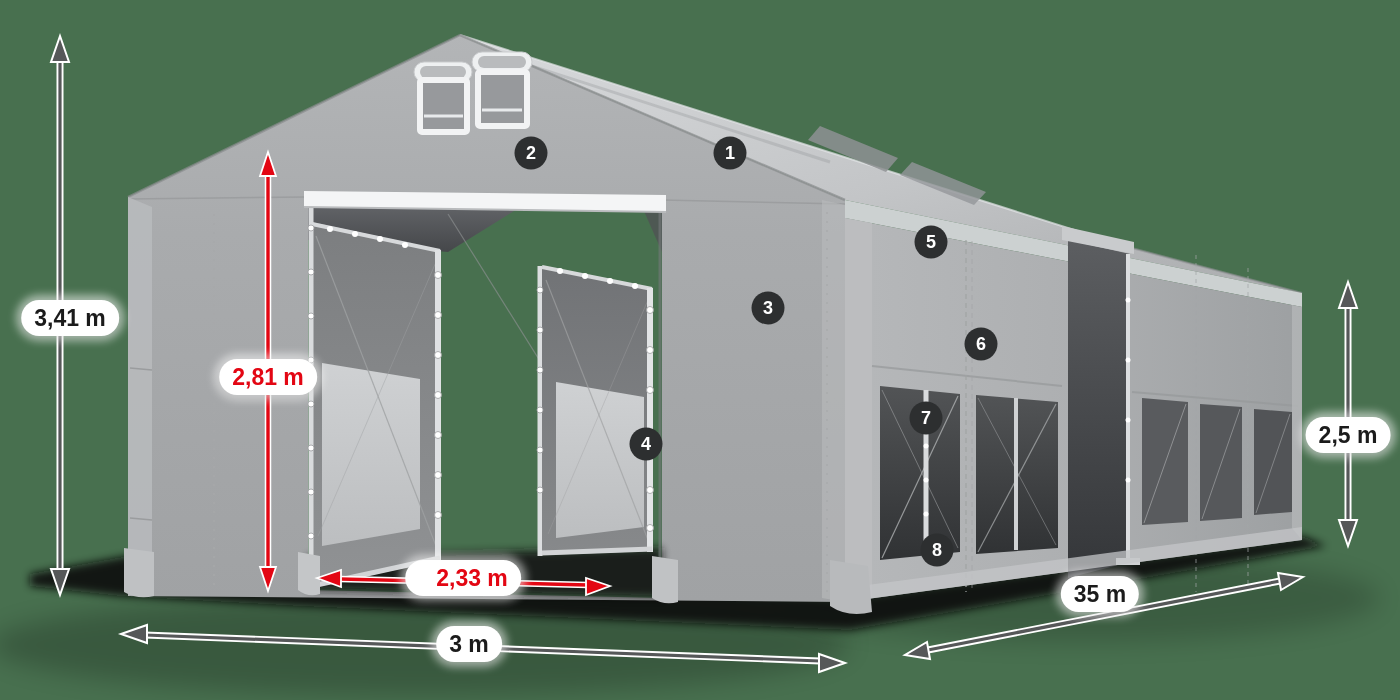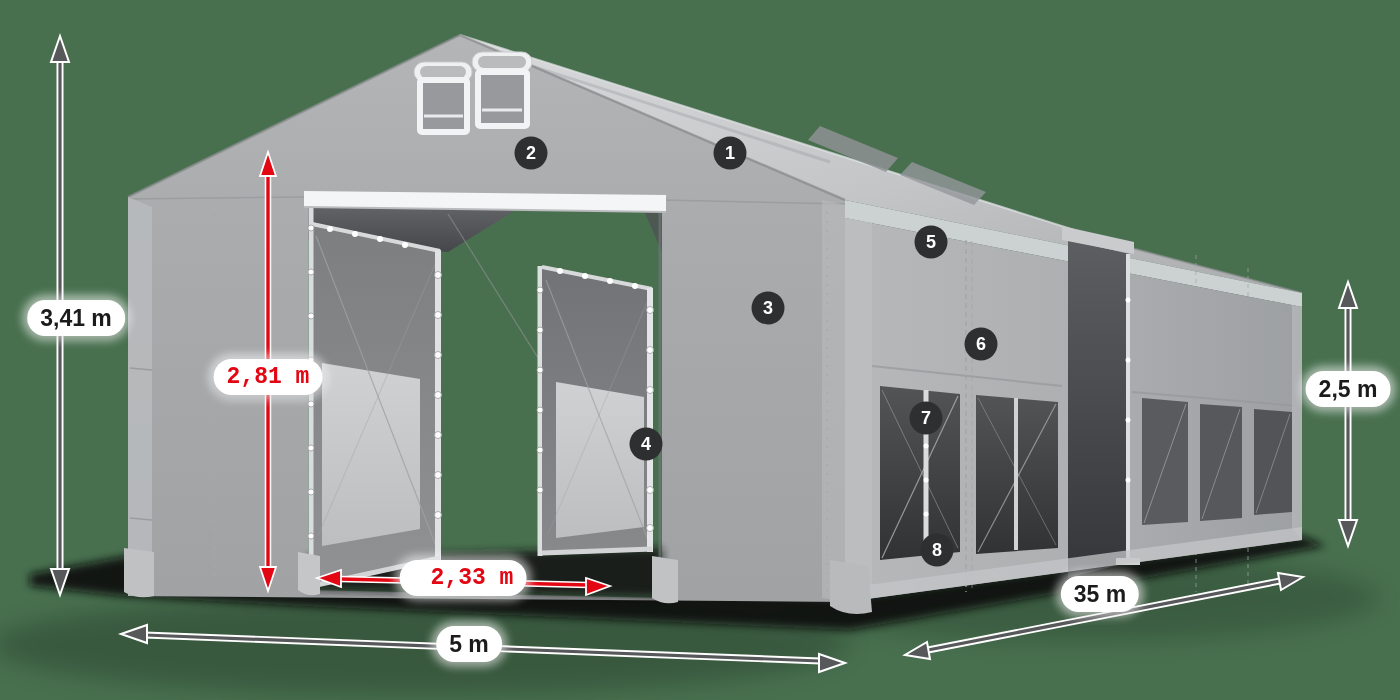--- a/index.html
+++ b/index.html
@@ -3,21 +3,21 @@
 <meta charset="utf-8">
 <style>
   html,body{margin:0;padding:0;background:#48704f;}
   .stage{position:relative;width:1400px;height:700px;background:#48704f;overflow:hidden;
          font-family:"Liberation Sans",sans-serif;}
   .stage svg{position:absolute;left:0;top:0;}
   .pill{position:absolute;transform:translate(-50%,-50%);background:#ffffff;border-radius:19px;
         padding:4px 13px;font-weight:bold;font-size:23px;line-height:28px;color:#1b1b1b;
         white-space:nowrap;box-shadow:0 0 9px 5px rgba(255,255,255,.55),0 2px 6px rgba(0,0,0,.18);
         z-index:30;}
-  .pill.red{color:#e30613;font-family:Liberation Mono, monospace;}
+  .pill.red{color:#e30613;}
   .badge{position:absolute;transform:translate(-50%,-50%);width:33px;height:33px;border-radius:50%;
          background:#2d2f30;color:#ffffff;font-weight:bold;font-size:18px;display:flex;
          align-items:center;justify-content:center;z-index:25;}
 </style>
 </head>
 <body>
 
 <div class="stage">
 
 <svg width="1400" height="700" viewBox="0 0 1400 700">
@@ -264,26 +264,26 @@
     <polygon points="268,591 260,567 276,567" fill="#e30613" stroke="#fff" stroke-width="1.8"></polygon>
   </g>
   <g>
     <line x1="340" y1="579" x2="588" y2="585" stroke="#ffffff" stroke-width="6.5" stroke-linecap="round"></line>
     <line x1="340" y1="579" x2="588" y2="585" stroke="#e30613" stroke-width="3.4"></line>
     <polygon points="317,578 341,570 341,587" fill="#e30613" stroke="#fff" stroke-width="1.8"></polygon>
     <polygon points="610,586 586,578 586,595" fill="#e30613" stroke="#fff" stroke-width="1.8"></polygon>
   </g>
 </svg>
 
-<div class="pill" style="left:76px;top:318px;">3,41 m</div>
+<div class="pill" style="left:70px;top:318px;">3,41 m</div>
 <div class="pill red" style="left:268px;top:377px;">2,81 m</div>
 <div class="pill red" style="left:463px;top:578px;padding-left:31px;">2,33 m</div>
-<div class="pill" style="left:469px;top:644px;">5 m</div>
+<div class="pill" style="left:469px;top:644px;">3 m</div>
 <div class="pill" style="left:1100px;top:594px;">35 m</div>
-<div class="pill" style="left:1348px;top:389px;">2,5 m</div>
+<div class="pill" style="left:1348px;top:435px;">2,5 m</div>
 
 <div class="badge" style="left:730px;top:153px;">1</div>
 <div class="badge" style="left:531px;top:153px;">2</div>
 <div class="badge" style="left:768px;top:308px;">3</div>
 <div class="badge" style="left:646px;top:444px;">4</div>
 <div class="badge" style="left:931px;top:242px;">5</div>
 <div class="badge" style="left:981px;top:344px;">6</div>
 <div class="badge" style="left:926px;top:418px;">7</div>
 <div class="badge" style="left:937px;top:550px;">8</div>
 

